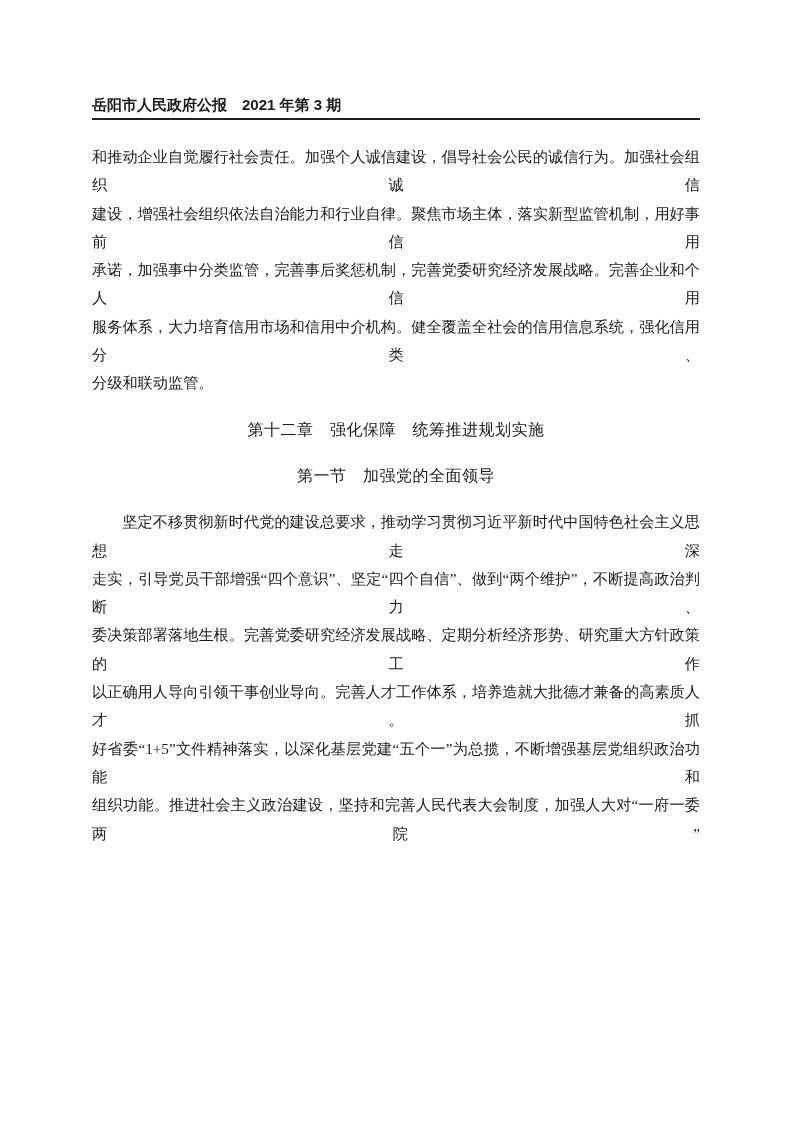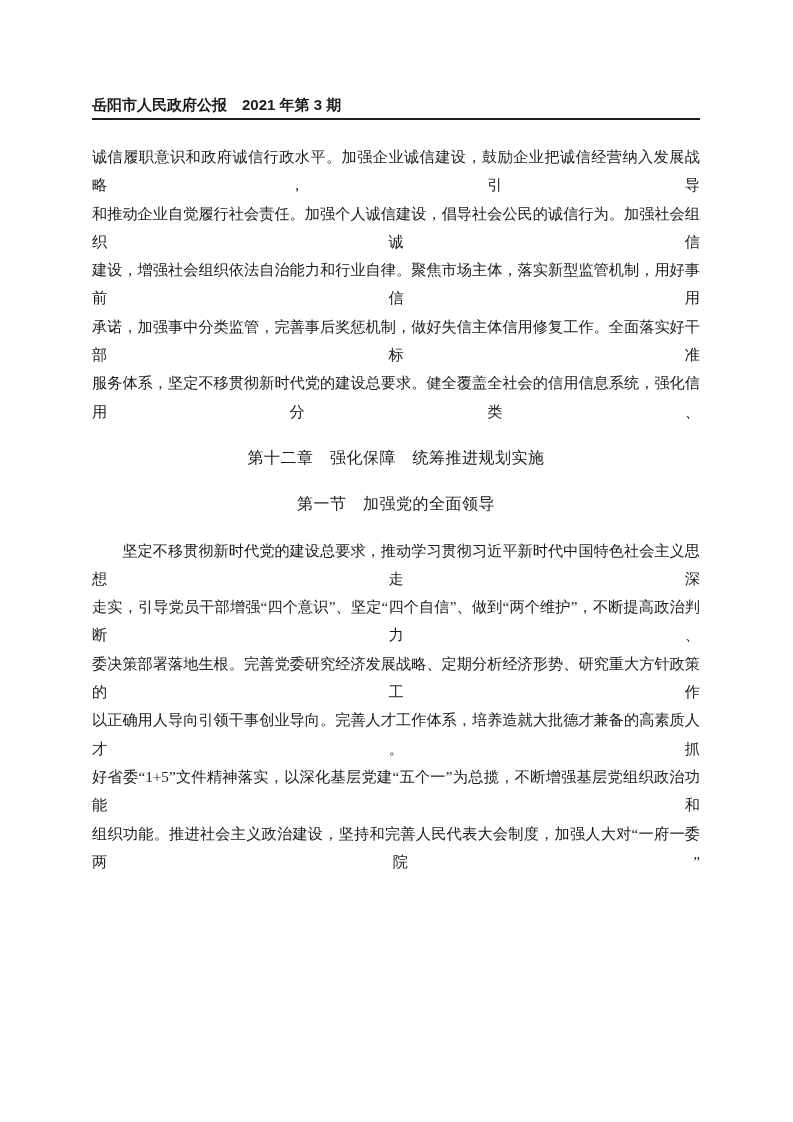--- a/index.html
+++ b/index.html
@@ -69,25 +69,25 @@
 <div class="page">
 
   <div class="page-header">
     <span>岳阳市人民政府公报</span>　<span>2021 年第 3 期</span>
   </div>
   <div class="header-rule"></div>
 
   <div class="content">
 
     <div class="para">
-      <div class="line">诚信履职意识和政府诚信行政水平。加强企业诚信建设，鼓励企业把诚信经营纳入发展战略，引导</div>
       <div class="line">和推动企业自觉履行社会责任。加强个人诚信建设，倡导社会公民的诚信行为。加强社会组织诚信</div>
       <div class="line">建设，增强社会组织依法自治能力和行业自律。聚焦市场主体，落实新型监管机制，用好事前信用</div>
-      <div class="line">承诺，加强事中分类监管，完善事后奖惩机制，做好失信主体信用修复工作。全面落实好干部标准</div>
-      <div class="line">服务体系，坚定不移贯彻新时代党的建设总要求。健全覆盖全社会的信用信息系统，强化信用分类、</div>
+      <div class="line">承诺，加强事中分类监管，完善事后奖惩机制，完善党委研究经济发展战略。完善企业和个人信用</div>
+      <div class="line">服务体系，大力培育信用市场和信用中介机构。健全覆盖全社会的信用信息系统，强化信用分类、</div>
+      <div class="line no-stretch">分级和联动监管。</div>
     </div>
 
     <div class="heading">第十二章　强化保障　统筹推进规划实施</div>
 
 
     <div class="heading">第一节　加强党的全面领导</div>
 
     <div class="para">
       <div class="line indent">坚定不移贯彻新时代党的建设总要求，推动学习贯彻习近平新时代中国特色社会主义思想走深</div>
       <div class="line">走实，引导党员干部增强“四个意识”、坚定“四个自信”、做到“两个维护”，不断提高政治判断力、</div>

